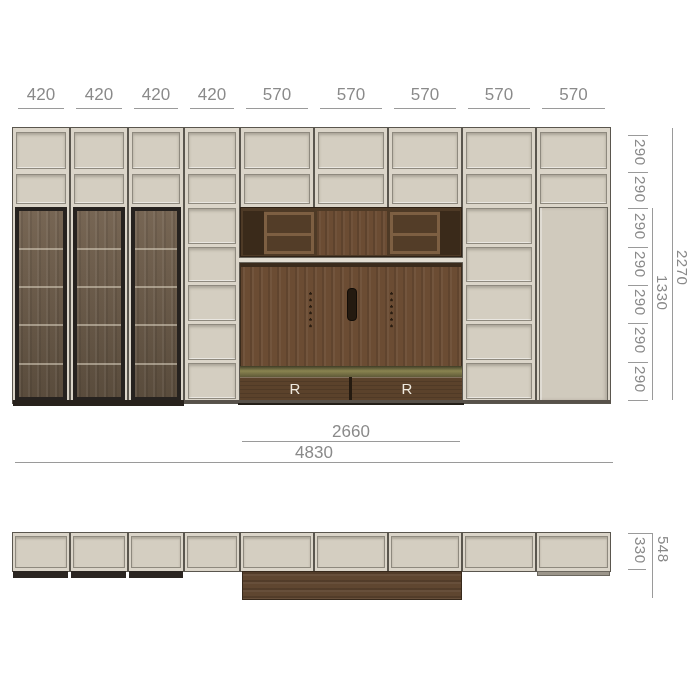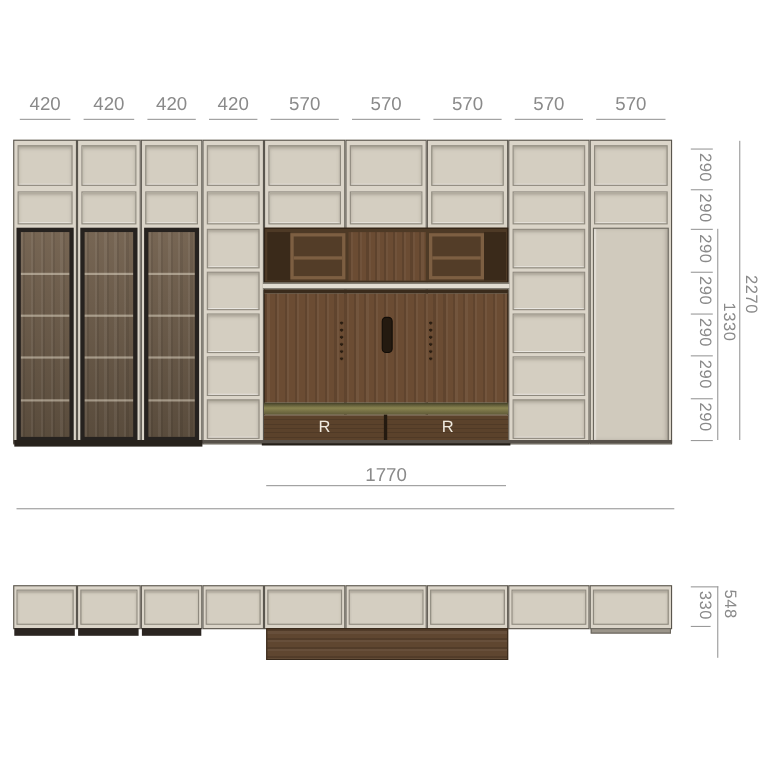--- a/index.html
+++ b/index.html
@@ -221,22 +221,23 @@
   <div class="vdim" style="left:632px;top:213px">290</div>
   <div class="vdim" style="left:632px;top:251px">290</div>
   <div class="vdim" style="left:632px;top:289px">290</div>
   <div class="vdim" style="left:632px;top:327px">290</div>
   <div class="vdim" style="left:632px;top:366px">290</div>
   <div class="vline" style="left:652px;top:208px;height:192px"></div>
   <div class="vdim" style="left:654px;top:275px">1330</div>
   <div class="vline" style="left:672px;top:128px;height:272px"></div>
   <div class="vdim" style="left:674px;top:250px">2270</div>
 
-  <div class="dimtxt" style="left:242px;width:218px;top:423px">1770</div>
+  <div class="dimtxt" style="left:242px;width:218px;top:423px">2660</div>
   <div class="dimline" style="left:242px;width:218px;top:441px"></div>
+  <div class="dimtxt" style="left:15px;width:598px;top:444px">4830</div>
   <div class="dimline" style="left:15px;width:598px;top:462px"></div>
 
   <div class="pcol" style="left:12px;width:58px">
       <div class="pcell"></div>
     </div>
   <div class="pcol" style="left:70px;width:58px">
       <div class="pcell"></div>
     </div>
   <div class="pcol" style="left:128px;width:56px">
       <div class="pcell"></div>

